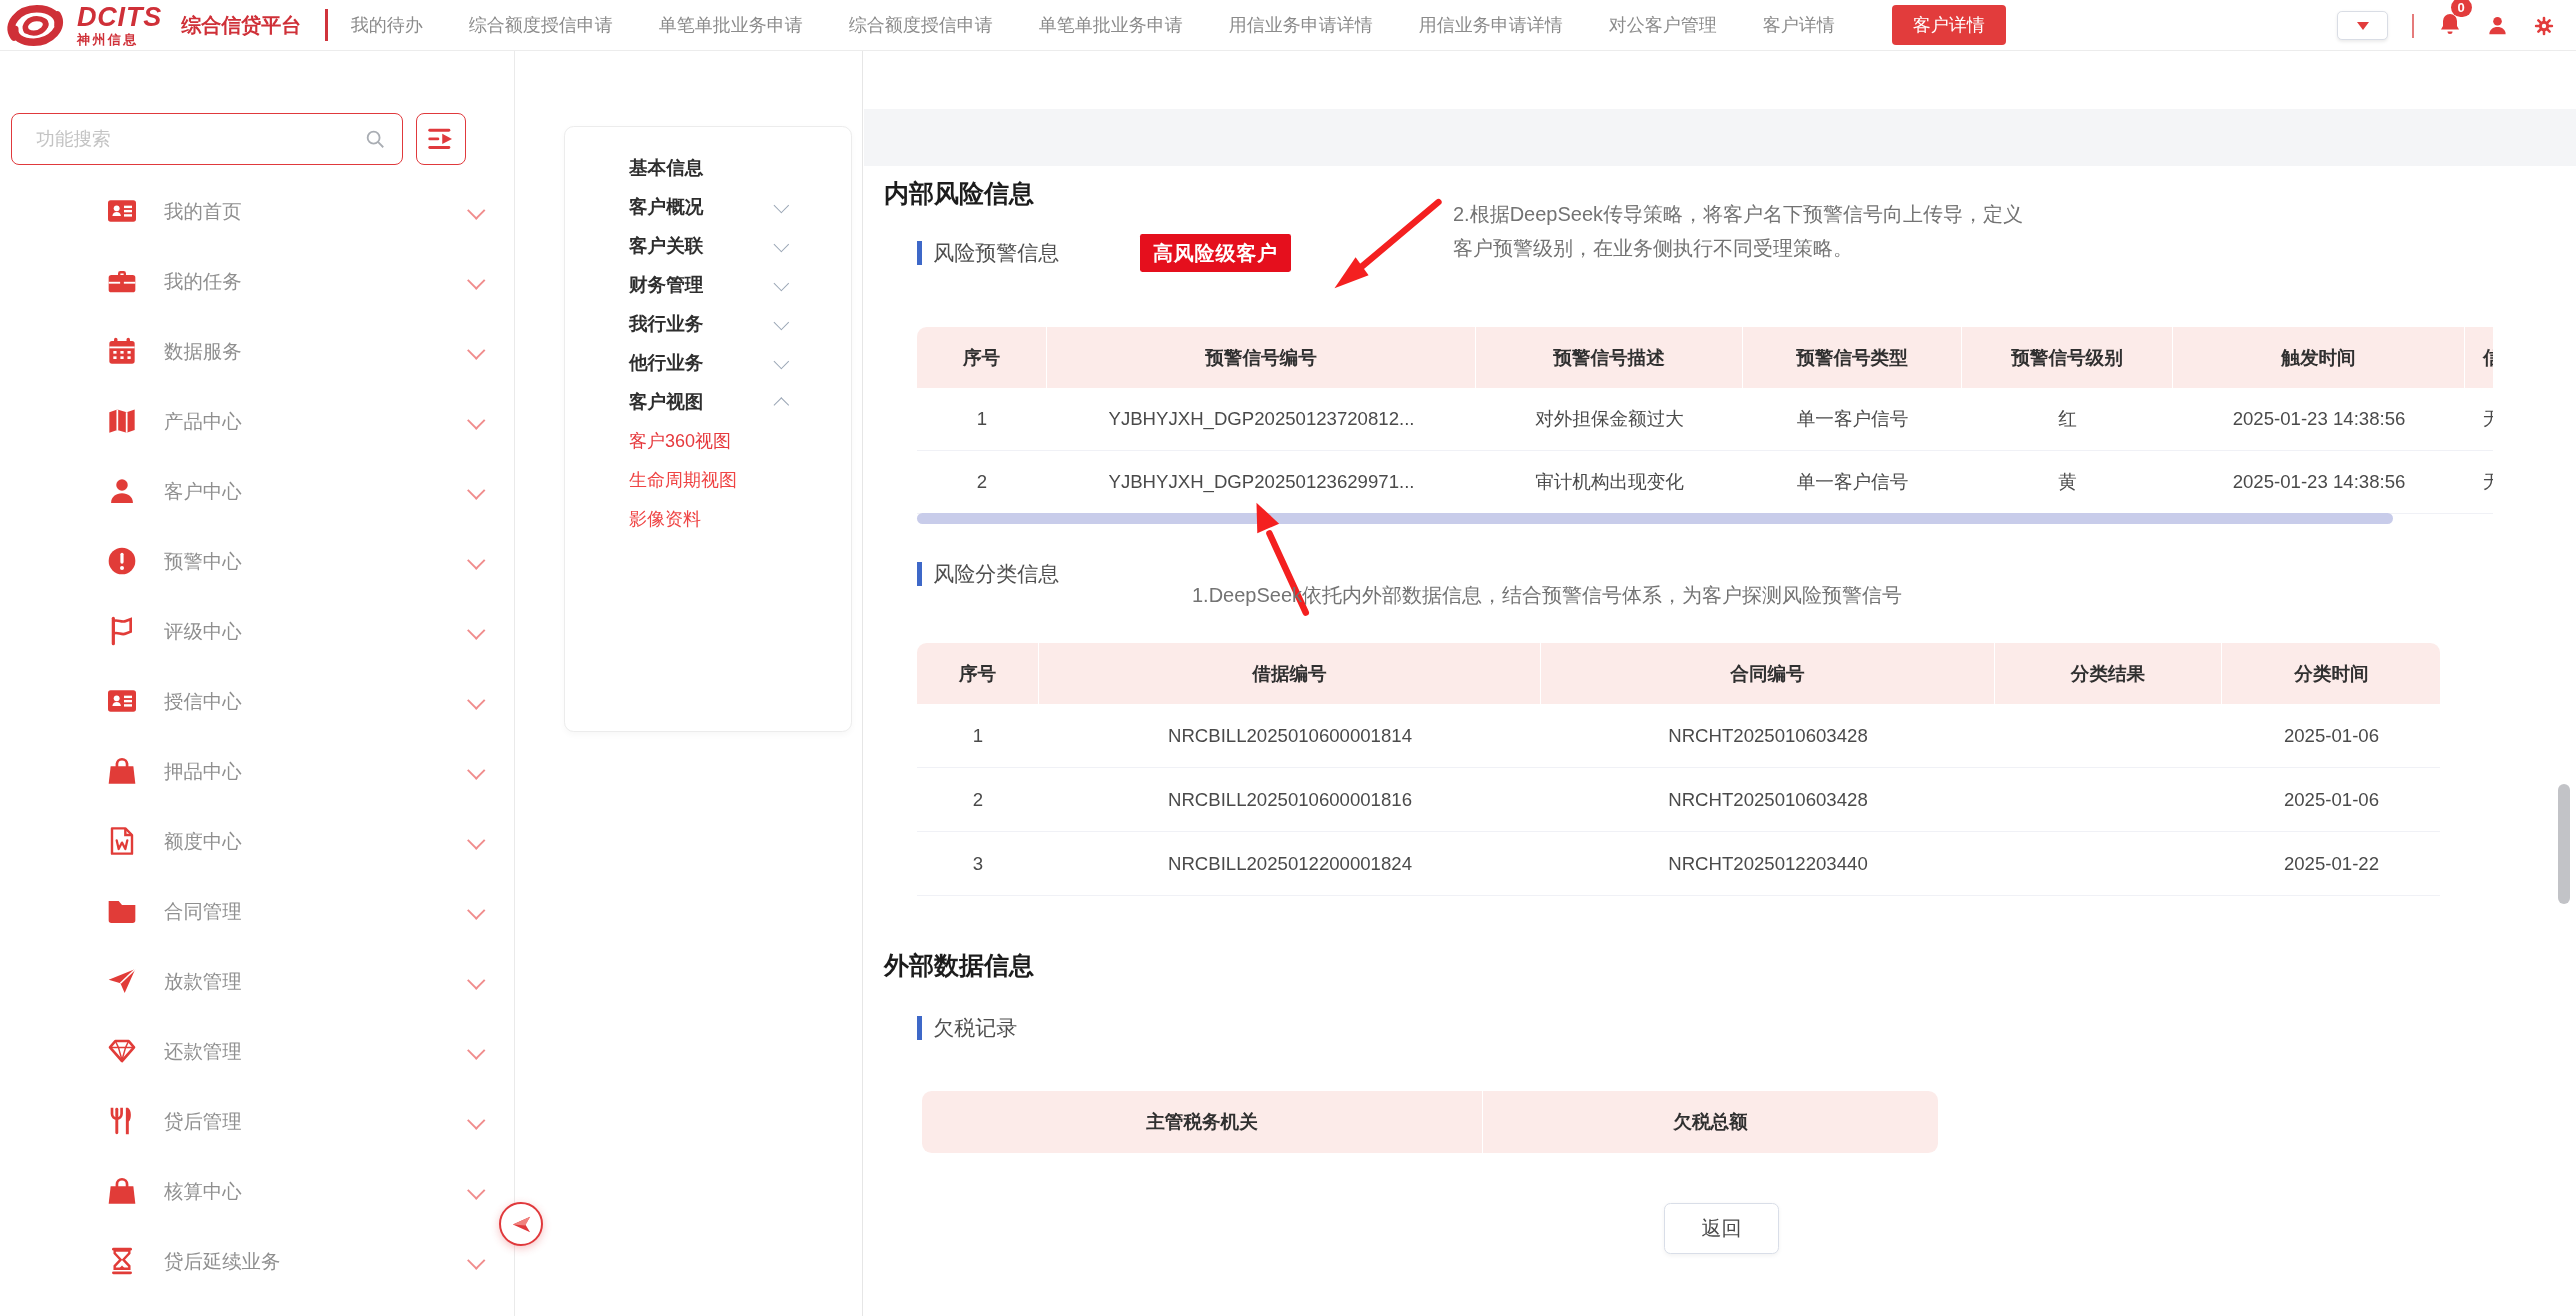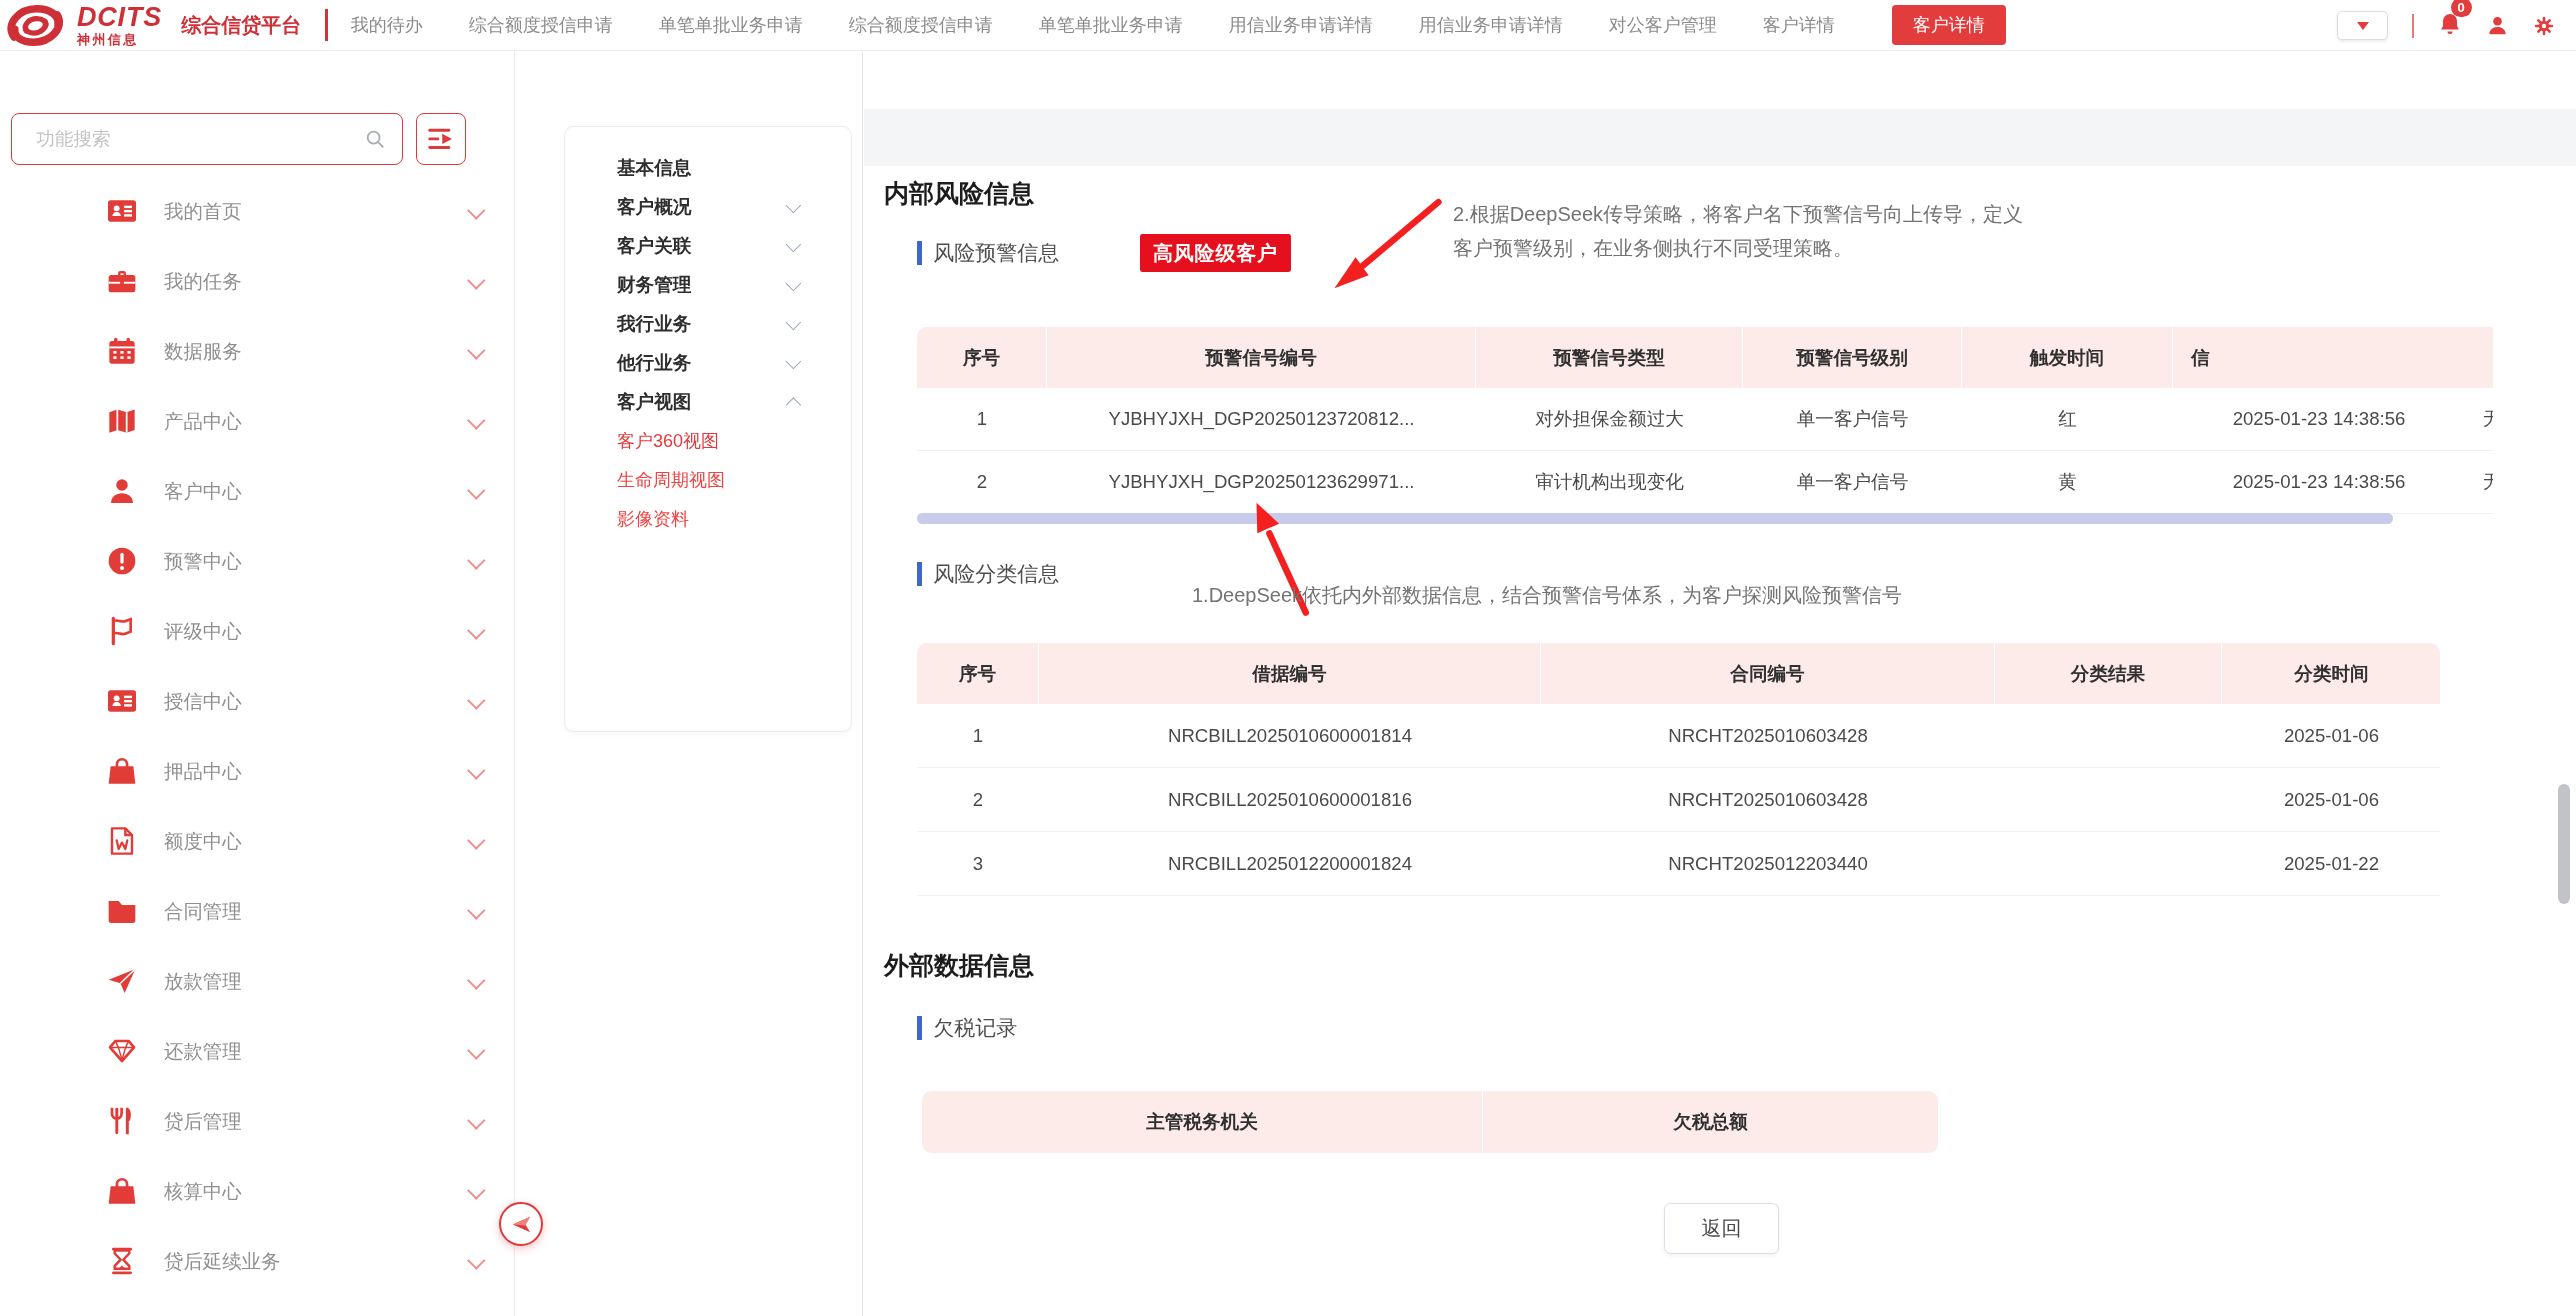--- a/index.html
+++ b/index.html
@@ -38,21 +38,21 @@
               align-items:center;justify-content:center;cursor:pointer;box-sizing:border-box}
   .menu{position:absolute;top:125px;left:0;right:0}
   .menu-item{position:relative;height:70px;display:flex;align-items:center;padding-left:104px;cursor:pointer}
   .menu-item .ico{width:47px;display:flex;align-items:center}
   .menu-item .lbl{font-size:19.4px;color:#8f8f8f;margin-left:13px}
   .menu-item .chev{position:absolute;right:32px;width:10.5px;height:10.5px;border-right:2px solid #f08c8c;
                    border-bottom:2px solid #f08c8c;transform:rotate(45deg);top:27.6px}
   
   .midcol{position:absolute;top:51px;left:515px;width:348px;bottom:0;background:#fff;border-right:0.8px solid #e6e6e6;box-sizing:border-box}
   .subcard{position:absolute;top:75px;left:49px;width:288px;height:606px;border:0.8px solid #ececec;border-radius:9.7px;
-           background:#fff;padding:21px 0;box-shadow:0 2.4px 6.5px rgba(0,0,0,.03);box-sizing:border-box}
+           background:#fff;padding:21px 12px;box-shadow:0 2.4px 6.5px rgba(0,0,0,.03);box-sizing:border-box}
   .sub-item{position:relative;height:39px;display:flex;align-items:center;padding-left:52px;font-size:18.6px;
             font-weight:bold;color:#2e2e2e;cursor:pointer}
   .sub-item.is-child{font-weight:normal;color:#ef4444;font-size:18px}
   .sub-item.is-active{color:#e6393d}
   .sub-item .chev{position:absolute;right:52px;top:13px;width:9.7px;height:9.7px;border-right:1.6px solid #9aa6b5;
                   border-bottom:1.6px solid #9aa6b5;transform:rotate(45deg);display:none}
   .sub-item.has-chev .chev{display:block}
   .sub-item.expanded .chev{transform:rotate(225deg);top:18px}
   
   .main{position:absolute;top:51px;left:864px;right:0;bottom:0;background:#fff;overflow:hidden}
@@ -456,20 +456,21 @@
     <div class="note" id="note2">
       <div>2.根据DeepSeek传导策略，将客户名下预警信号向上传导，定义</div>
       <div>客户预警级别，在业务侧执行不同受理策略。</div>
     </div>
 
     <div class="tbl" id="t1">
       <div class="thead">
 
       <div class="th">序号</div>
           <div class="th">预警信号编号</div>
+          <div class="th">预警信号描述</div>
           <div class="th">预警信号类型</div>
           <div class="th">预警信号级别</div>
           <div class="th">触发时间</div>
           <div class="th">信</div>
         </div>
       <div>
 
           <div class="trow">
             <div class="td">1</div>
             <div class="td">YJBHYJXH_DGP20250123720812...</div>

